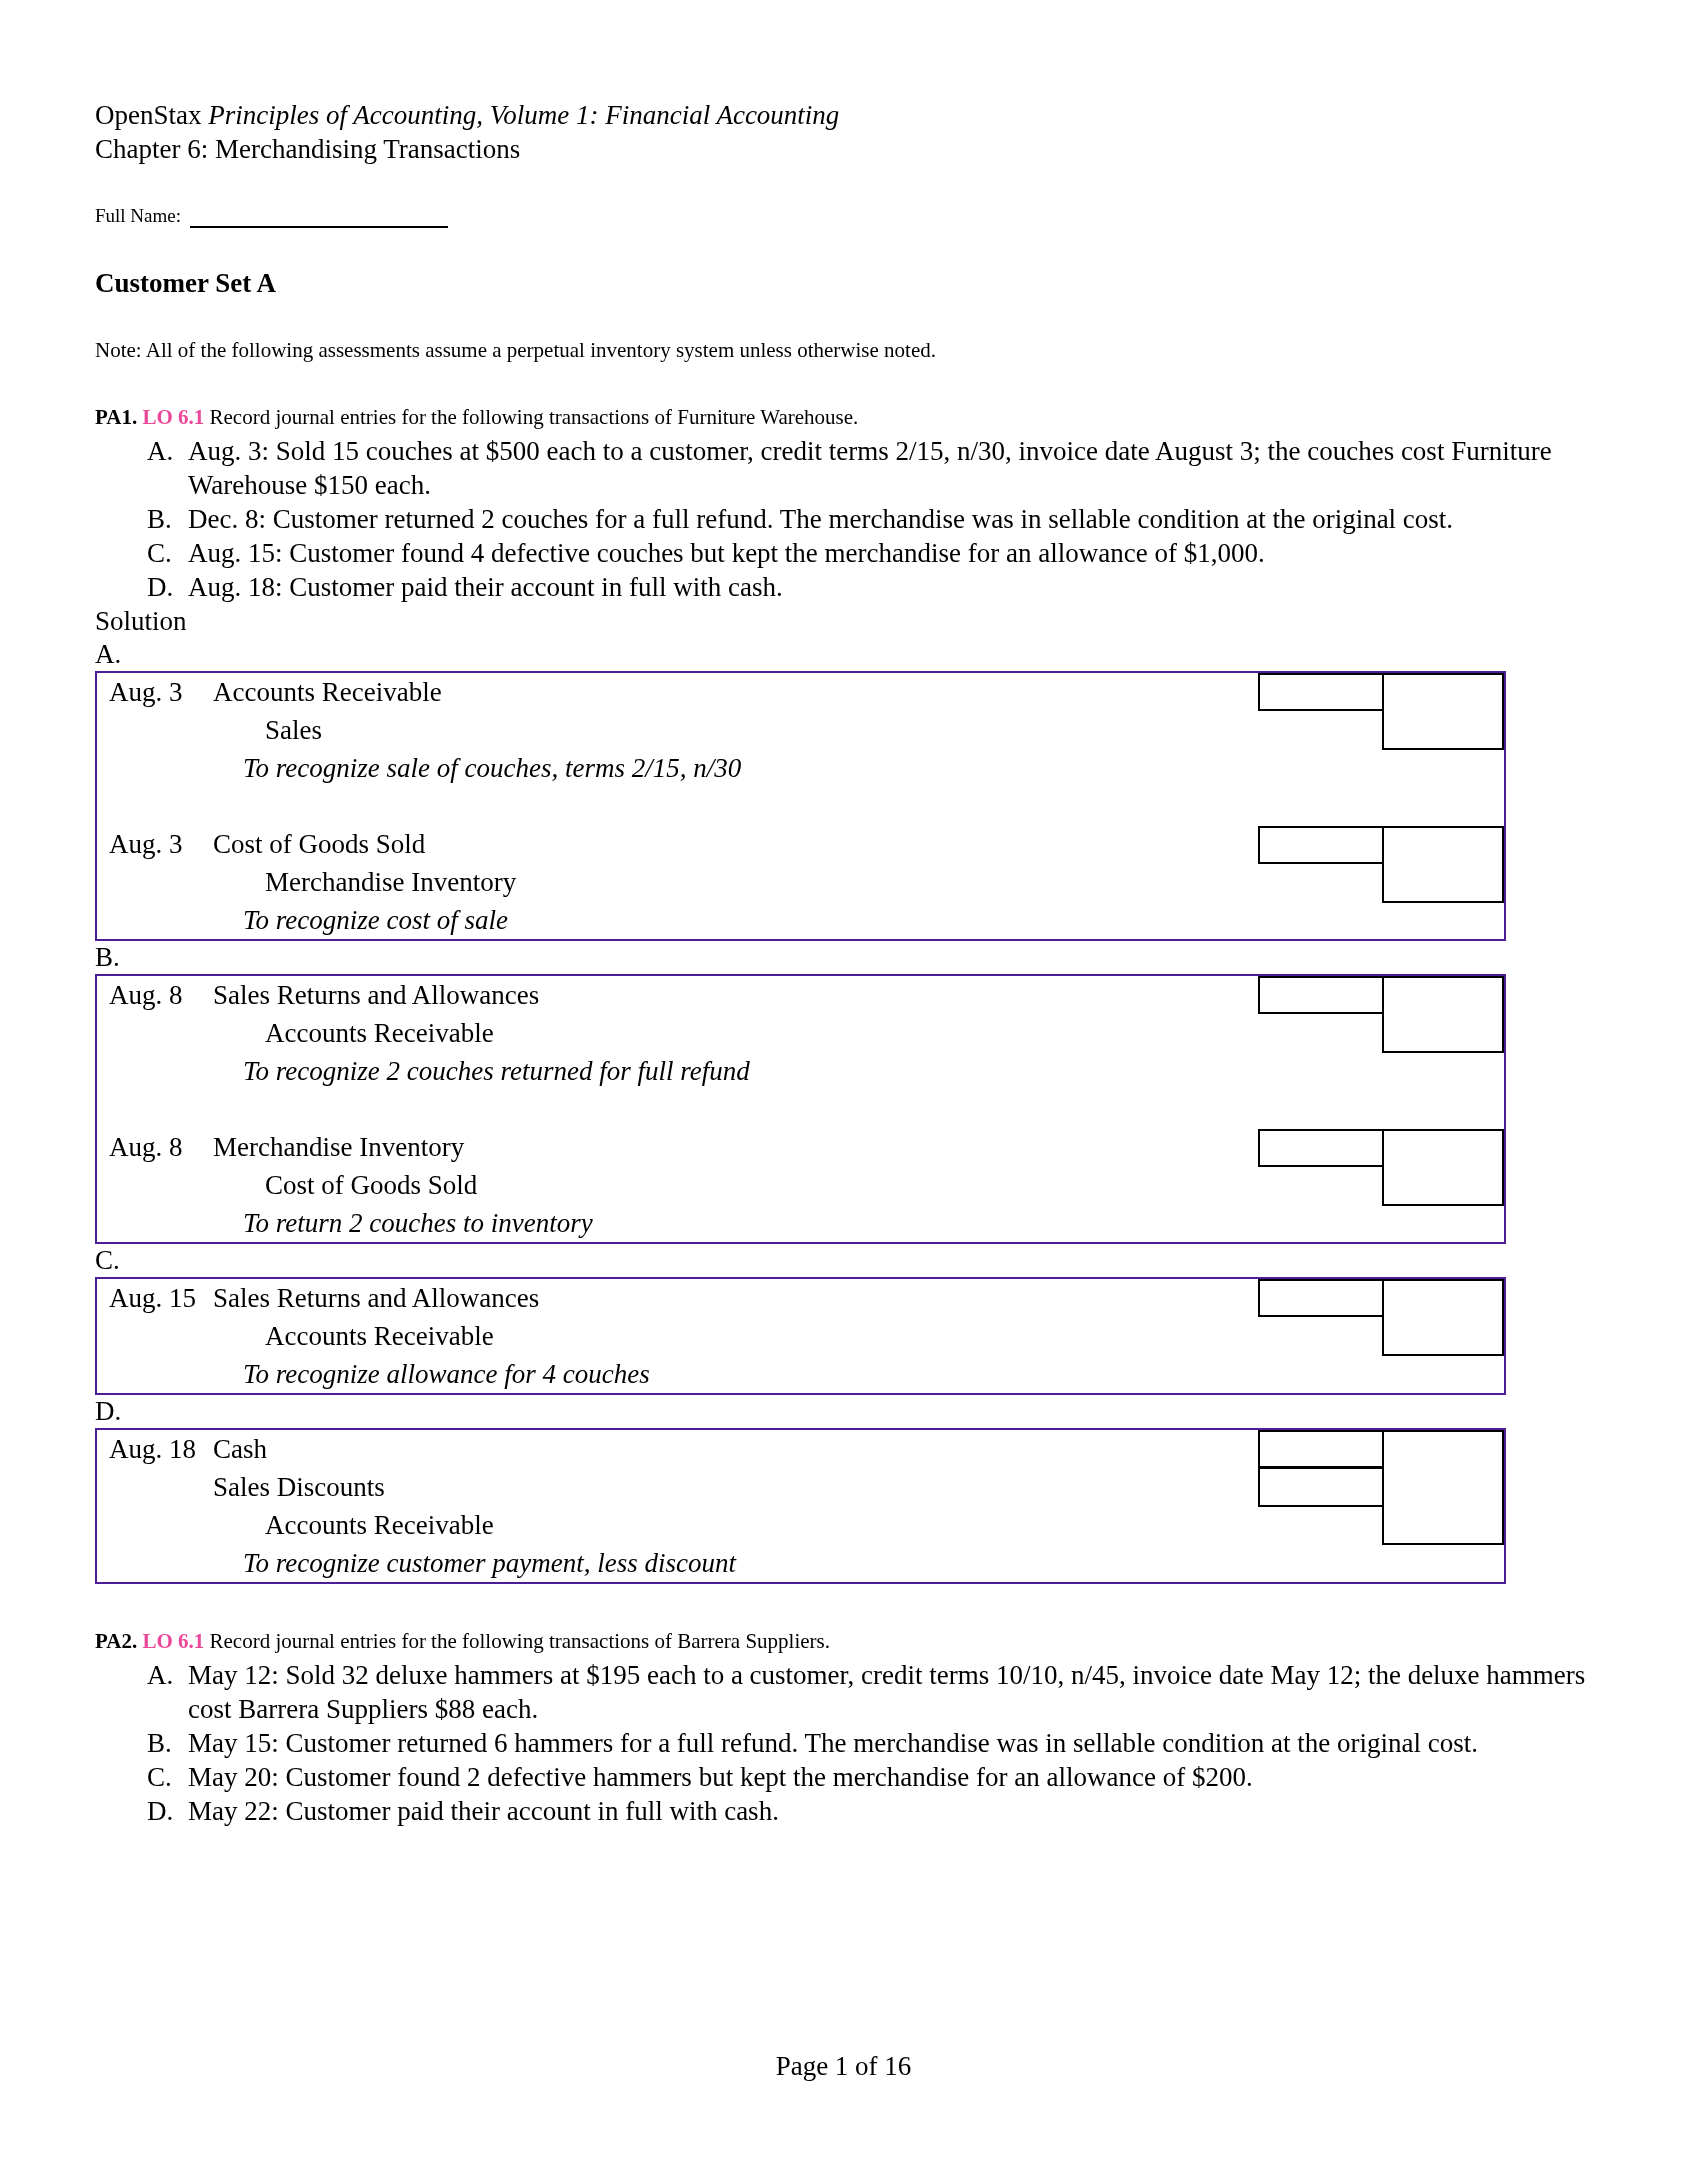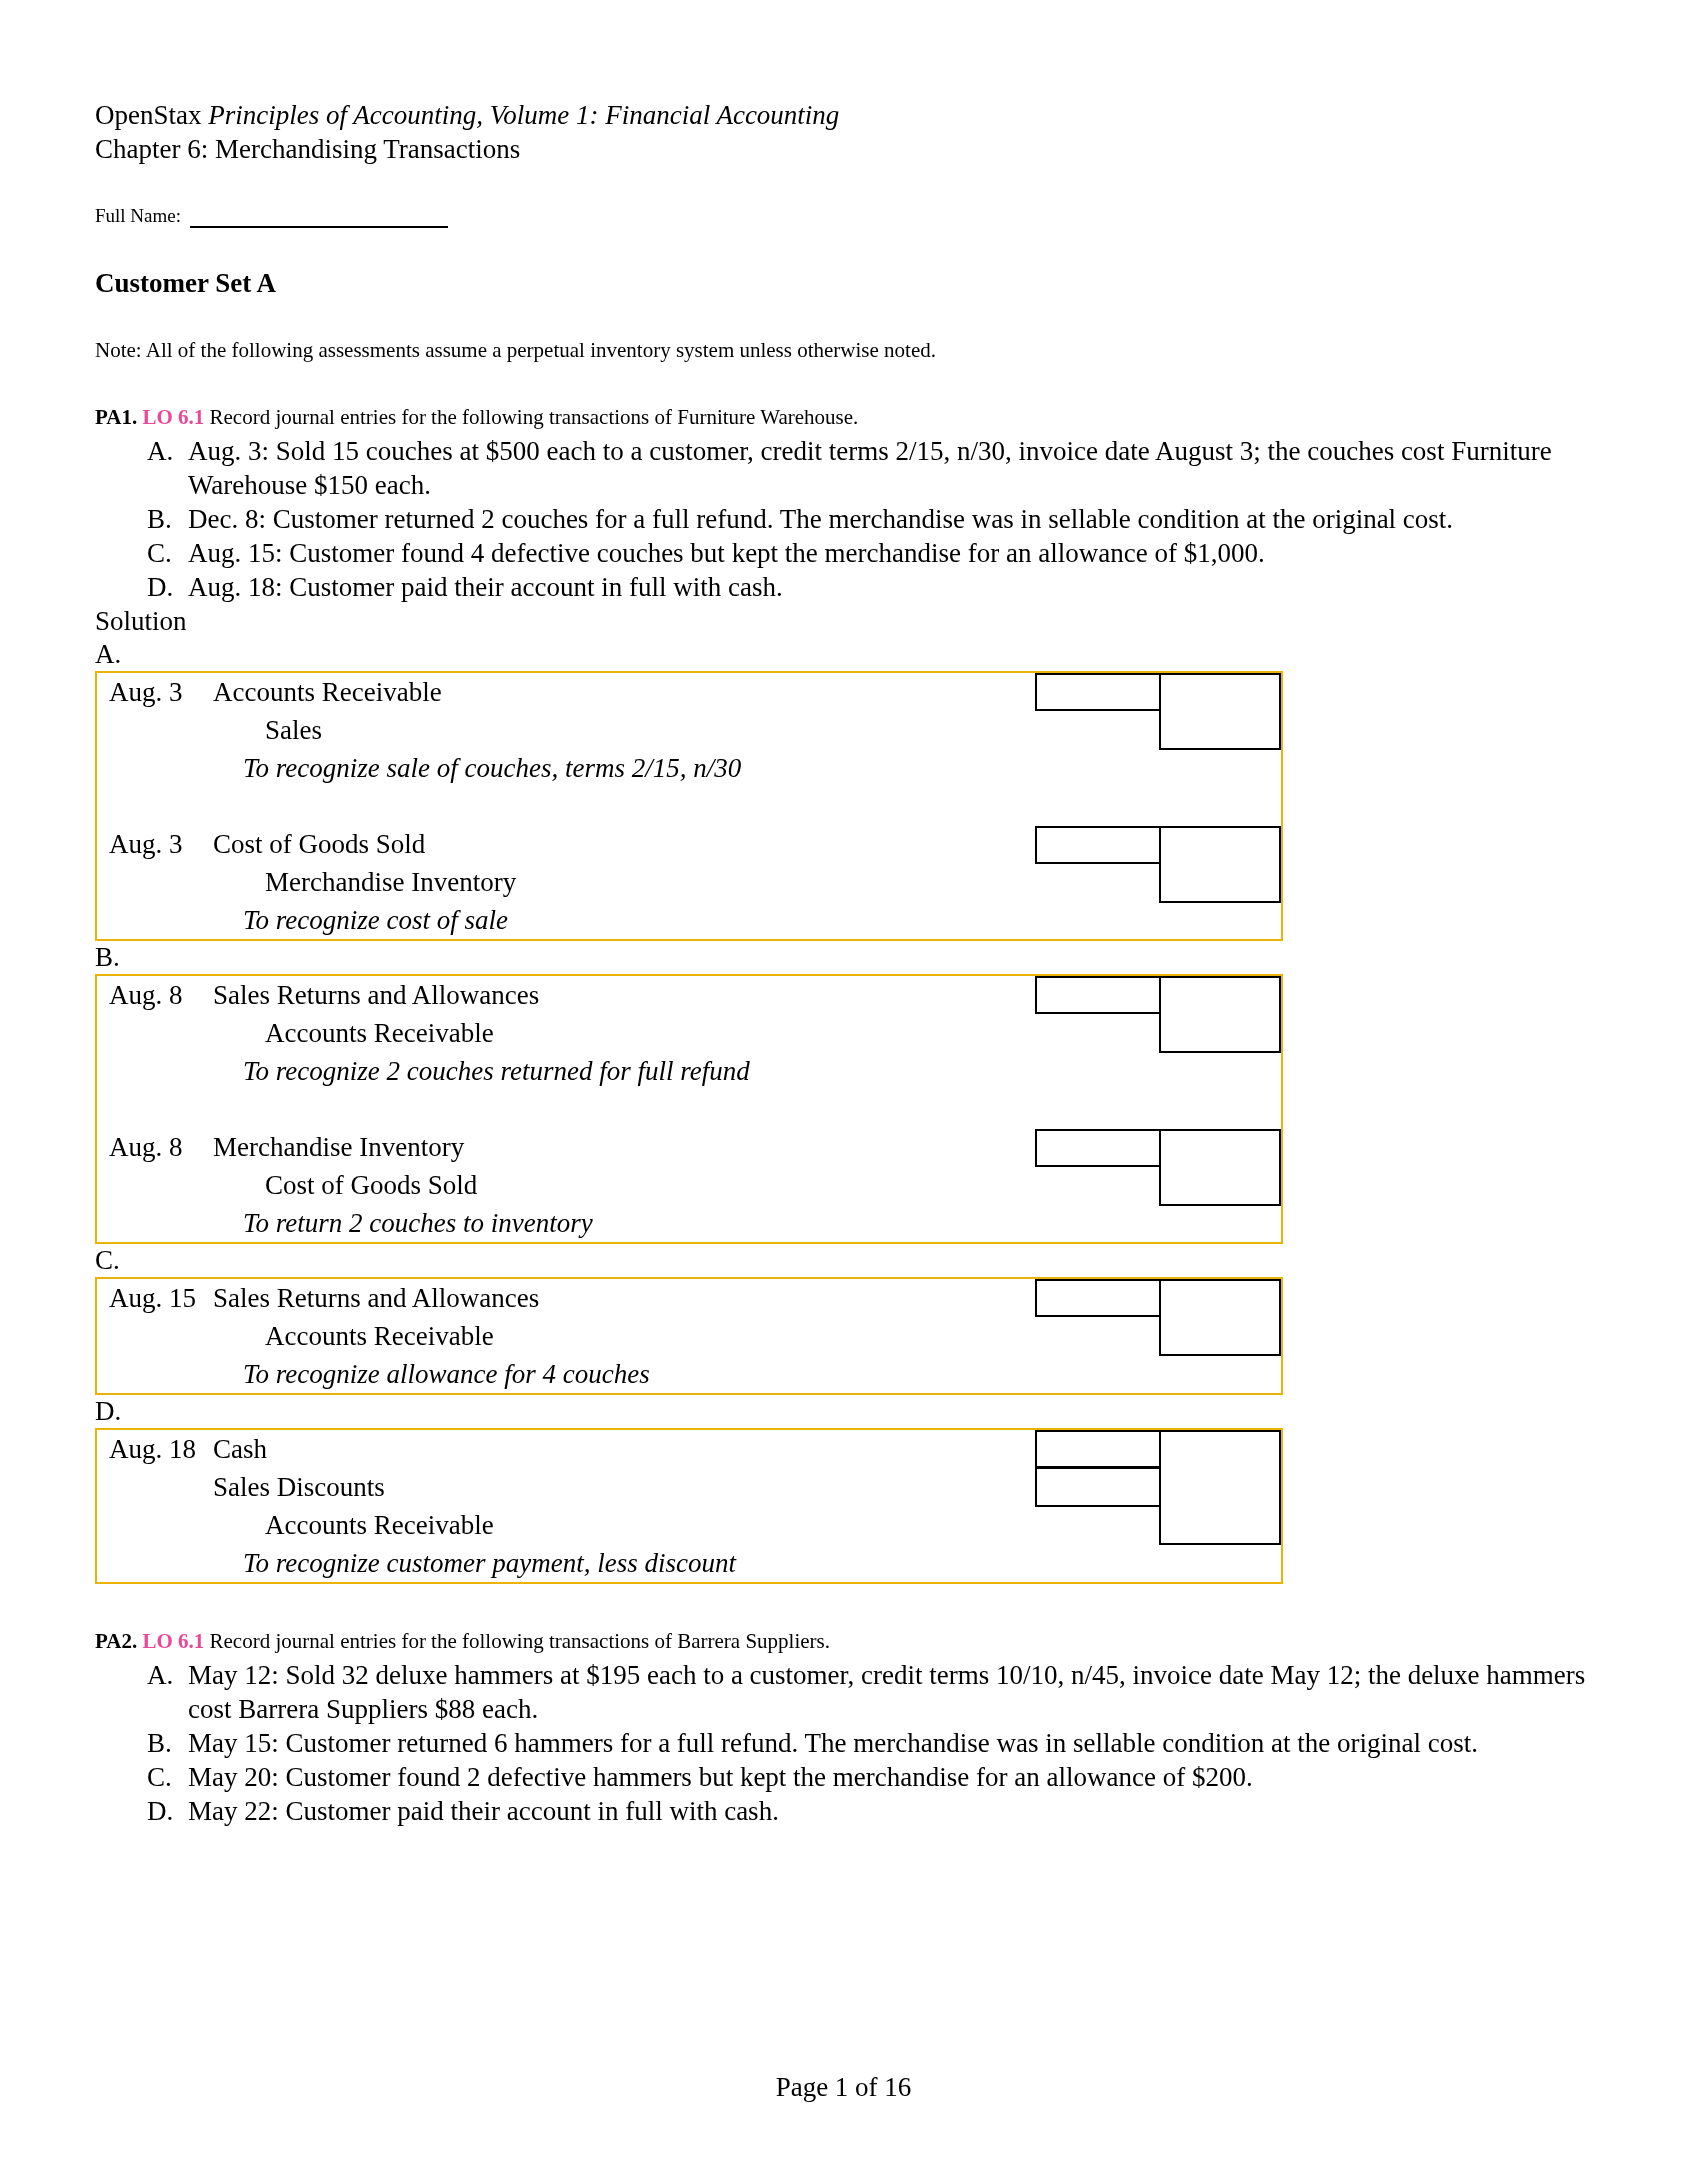--- a/index.html
+++ b/index.html
@@ -71,22 +71,22 @@
   }
   .li-body { flex: 1 1 auto; }
 
   
   .je-label {
     font-size: 27px;
     line-height: 33px;
   }
   .je-table {
     position: relative;
-    width: 1188px;
-    border: 2px solid #eab308;
+    width: 1411px;
+    border: 2px solid #4c1d95;
     border-left-width: 2px;
     box-sizing: border-box;
     margin-top: 0px;
   }
   .je-rows { position: relative; }
   .je-row {
     display: flex;
     height: 38px;
     align-items: center;
     font-size: 27px;
@@ -124,21 +124,20 @@
   .bx.credit { left: 124px; width: 122px; }
 
   .footer {
     position: absolute;
     left: 0;
     right: 0;
     top: 2050px;
     text-align: center;
     font-size: 27px;
     line-height: 33px;
-    margin-top: 21px;
   }
 </style>
 </head>
 <body>
 
 <div id="page">
 
   <div id="content">
 
     <div class="ln"><span>OpenStax </span><span class="italic">Principles of Accounting, Volume 1: Financial Accounting</span></div>

